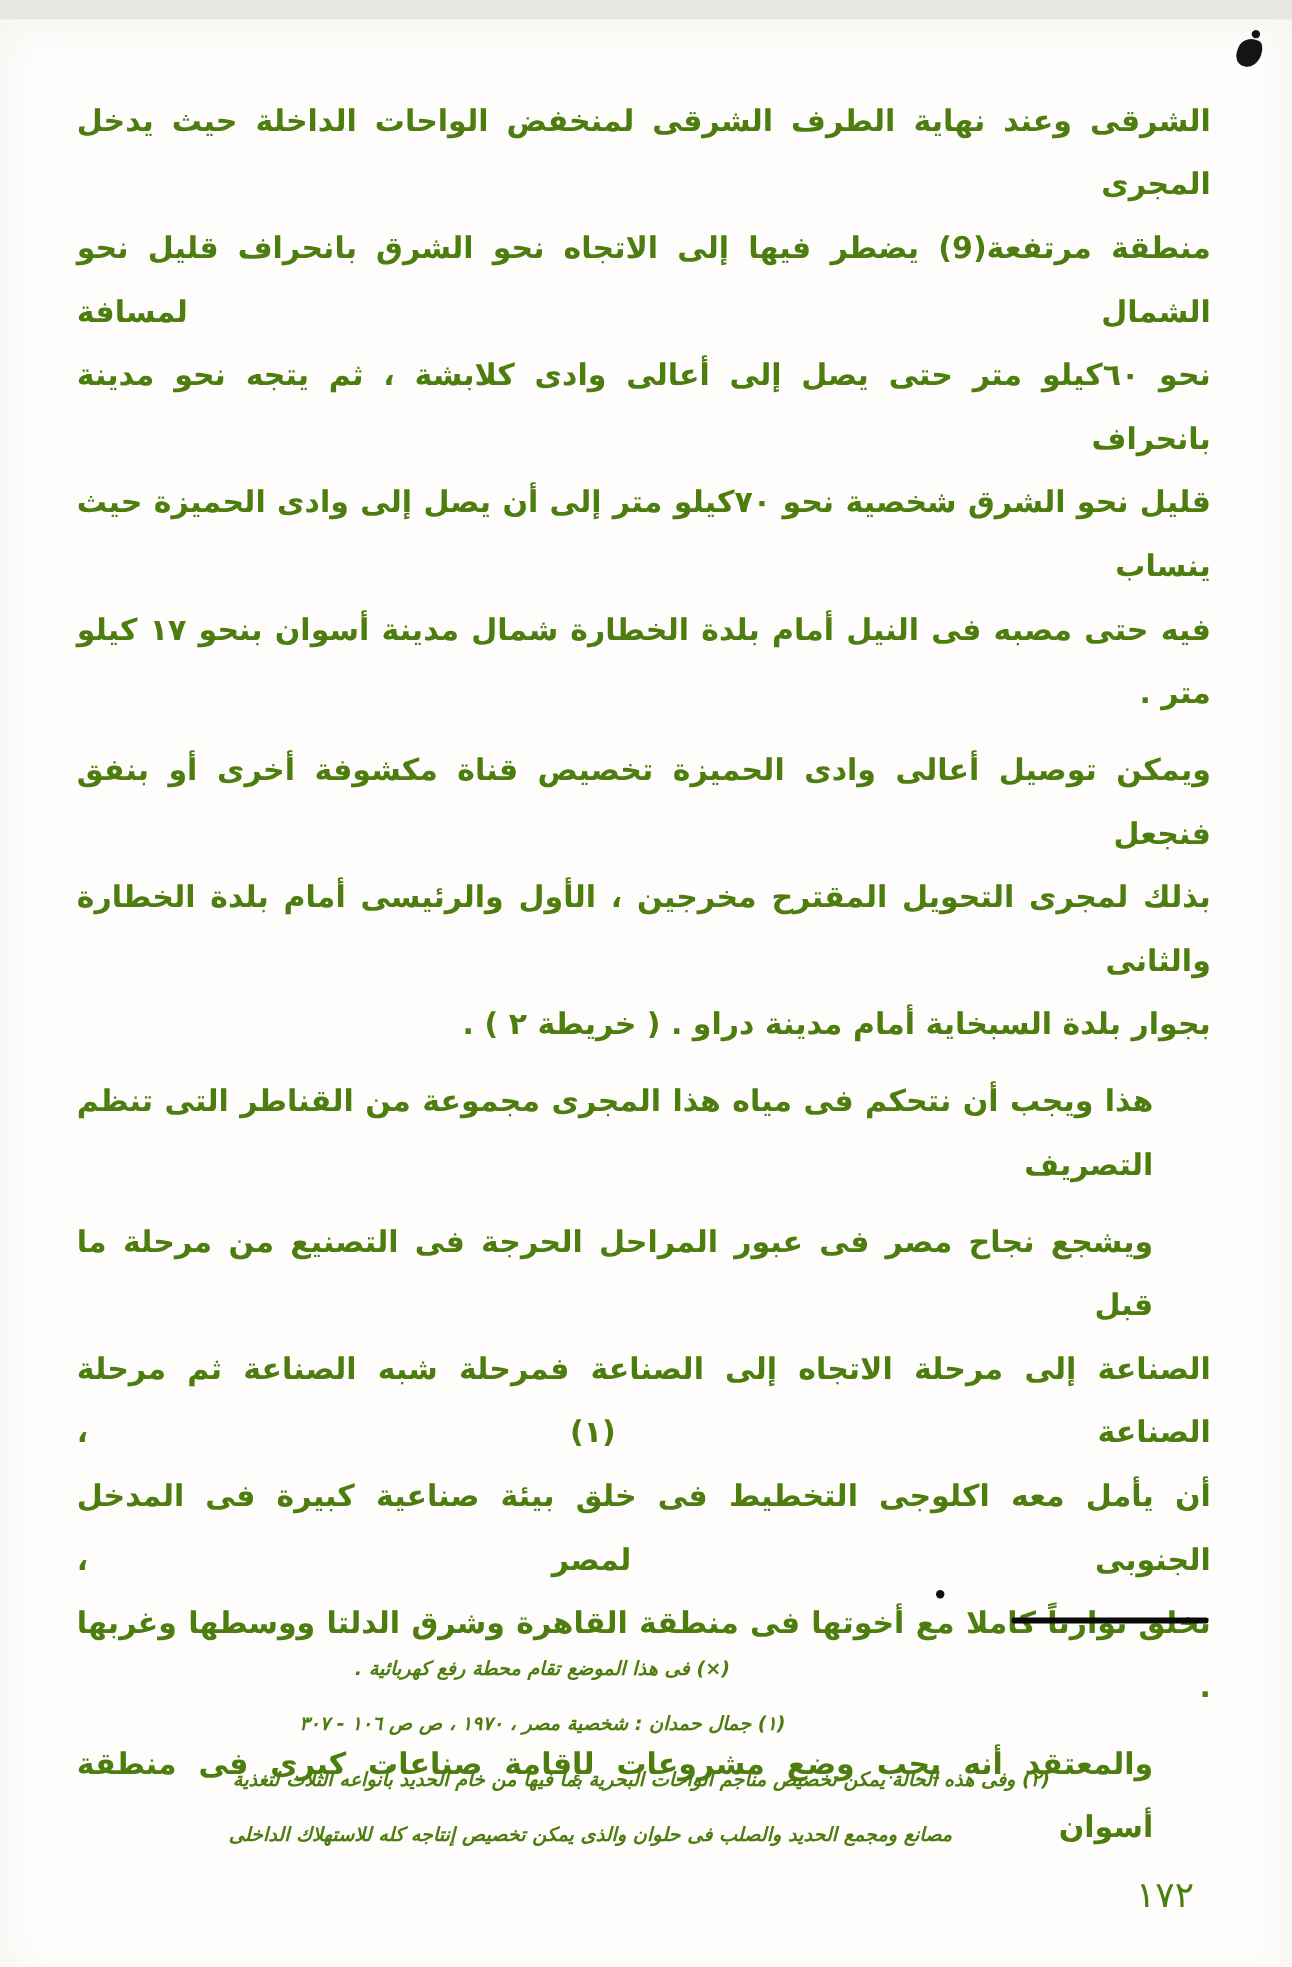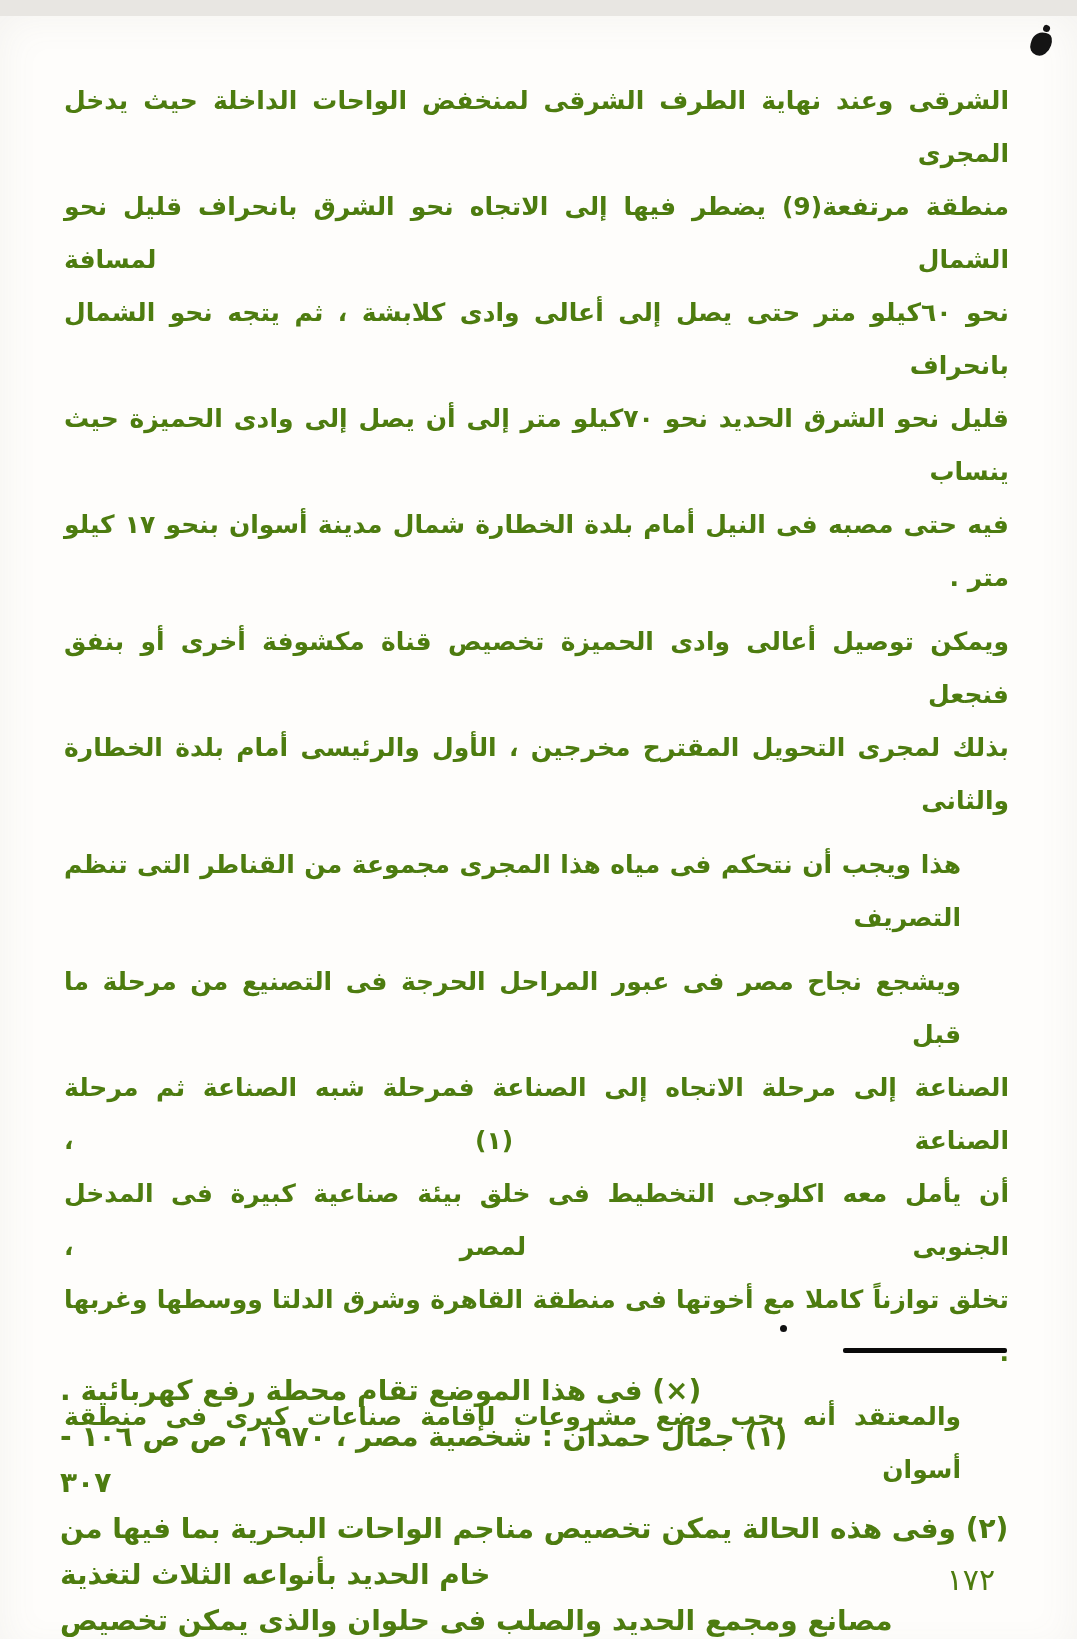--- a/index.html
+++ b/index.html
@@ -61,25 +61,26 @@
     background: #0a0a0a;
     border-radius: 2px;
   }
   .footnotes {
     position: absolute;
     top: 1352px;
     right: 68px;
     left: 60px;
   }
   .fn-line {
-    font-size: 28px;
+    font-size: 16px;
     font-weight: 700;
     line-height: 46px;
-    text-align: left;
+    text-align: center;
     letter-spacing: 0.1px;
+    font-style: italic;
   }
   .page-number {
     position: absolute;
     top: 1546px;
     right: 82px;
     font-size: 30px;
     font-weight: 400;
     letter-spacing: 2px;
   }
   .ink-mark {
@@ -107,27 +108,28 @@
 <body>
 
 <div class="page">
 
   <div class="ink-mark"></div>
 
   <main class="text-block" id="paragraphs">
       <div class="para">
         <div class="line">الشرقى وعند نهاية الطرف الشرقى لمنخفض الواحات الداخلة حيث يدخل المجرى</div>
         <div class="line">منطقة مرتفعة(9) يضطر فيها إلى الاتجاه نحو الشرق بانحراف قليل نحو الشمال لمسافة</div>
-        <div class="line">نحو ٦٠كيلو متر حتى يصل إلى أعالى وادى كلابشة ، ثم يتجه نحو الشمال بانحراف</div>
-        <div class="line">قليل نحو الشرق الحديد نحو ٧٠كيلو متر إلى أن يصل إلى وادى الحميزة حيث ينساب</div>
+        <div class="line">نحو ٦٠كيلو متر حتى يصل إلى أعالى وادى كلابشة ، ثم يتجه نحو مدينة بانحراف</div>
+        <div class="line">قليل نحو الشرق شخصية نحو ٧٠كيلو متر إلى أن يصل إلى وادى الحميزة حيث ينساب</div>
         <div class="line last">فيه حتى مصبه فى النيل أمام بلدة الخطارة شمال مدينة أسوان بنحو ١٧ كيلو متر .</div>
       </div>
       <div class="para">
         <div class="line">ويمكن توصيل أعالى وادى الحميزة تخصيص قناة مكشوفة أخرى أو بنفق فنجعل</div>
         <div class="line">بذلك لمجرى التحويل المقترح مخرجين ، الأول والرئيسى أمام بلدة الخطارة والثانى</div>
+        <div class="line last">بجوار بلدة السبخاية أمام مدينة دراو . ( خريطة ٢ ) .</div>
       </div>
       <div class="para indented">
         <div class="line">هذا ويجب أن نتحكم فى مياه هذا المجرى مجموعة من القناطر التى تنظم التصريف</div>
       </div>
       <div class="para indented">
         <div class="line">ويشجع نجاح مصر فى عبور المراحل الحرجة فى التصنيع من مرحلة ما قبل</div>
         <div class="line">الصناعة إلى مرحلة الاتجاه إلى الصناعة فمرحلة شبه الصناعة ثم مرحلة الصناعة (١) ،</div>
         <div class="line">أن يأمل معه اكلوجى التخطيط فى خلق بيئة صناعية كبيرة فى المدخل الجنوبى لمصر ،</div>
         <div class="line last">تخلق توازناً كاملا مع أخوتها فى منطقة القاهرة وشرق الدلتا ووسطها وغربها .</div>
       </div>

